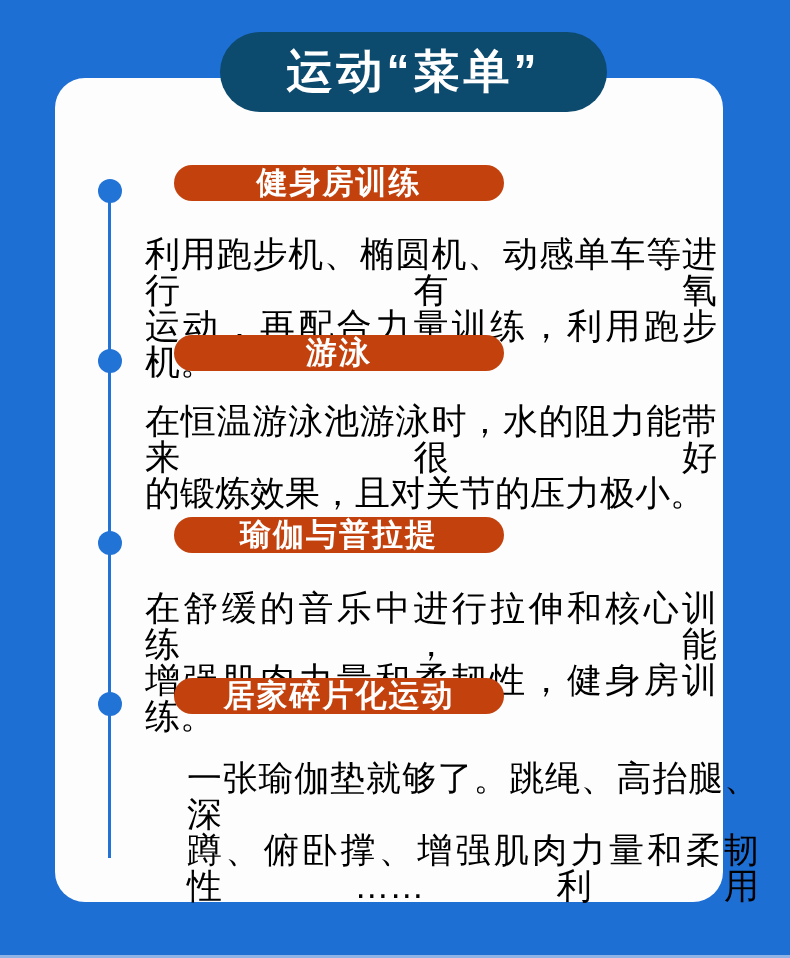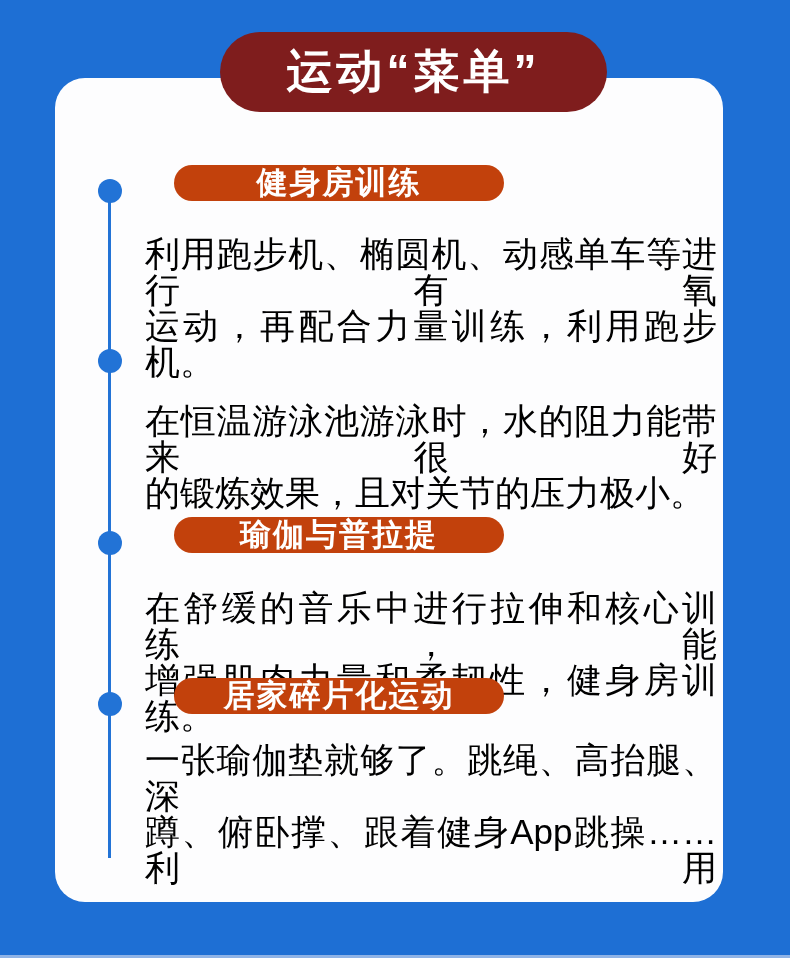--- a/index.html
+++ b/index.html
@@ -24,21 +24,21 @@
     background: #FDFDFE;
     border-radius: 30px;
   }
   .title-pill {
     position: absolute;
     left: 220px;
     top: 32px;
     width: 387px;
     height: 80px;
     border-radius: 40px;
-    background: #7f1d1d;
+    background: #0c4a6e;
     display: flex;
     align-items: center;
     justify-content: center;
   }
   .title-pill .title-text {
     color: #FFFFFF;
     font-size: 46px;
     font-weight: bold;
     letter-spacing: 4px;
     white-space: nowrap;
@@ -90,21 +90,21 @@
     left: 145px;
     top: 68px;
     width: 572px;
     color: #000000;
     font-size: 35px;
     line-height: 36px;
   }
   section.tl-item:nth-of-type(1) .body-block { top: 71px; }
   section.tl-item:nth-of-type(2) .body-block { top: 68px; }
   section.tl-item:nth-of-type(3) .body-block { top: 74px; font-family: Liberation Serif, serif; }
-  section.tl-item:nth-of-type(4) .body-block { top: 64px; }
+  section.tl-item:nth-of-type(4) .body-block { top: 82px; margin-left: 42px; }
   .bline {
     text-align: justify;
   }
   .bline.j {
     text-align-last: justify;
   }
   .bottom-strip {
     position: absolute;
     left: 0;
     bottom: 0;
@@ -132,20 +132,23 @@
       <span class="pill-text">健身房训练</span>
     </div>
     <div class="body-block">
       <div class="bline j">利用跑步机、椭圆机、动感单车等进行有氧</div>
       <div class="bline">运动，再配合力量训练，利用跑步机。</div>
     </div>
   </section>
 
   <section class="tl-item" style="top:335px">
     <span class="dot"></span>
+    <div class="pill">
+      <span class="pill-text">游泳</span>
+    </div>
     <div class="body-block">
       <div class="bline j">在恒温游泳池游泳时，水的阻力能带来很好</div>
       <div class="bline">的锻炼效果，且对关节的压力极小。</div>
     </div>
   </section>
 
   <section class="tl-item" style="top:517px">
     <span class="dot"></span>
     <div class="pill">
       <span class="pill-text">瑜伽与普拉提</span>
@@ -156,19 +159,19 @@
     </div>
   </section>
 
   <section class="tl-item" style="top:678px">
     <span class="dot"></span>
     <div class="pill">
       <span class="pill-text">居家碎片化运动</span>
     </div>
     <div class="body-block">
       <div class="bline j">一张瑜伽垫就够了。跳绳、高抬腿、深</div>
-      <div class="bline j">蹲、俯卧撑、跟着健身App跳操……利用</div>
+      <div class="bline j">蹲、俯卧撑、增强肌肉力量和柔韧性……利用</div>
     </div>
   </section>
 
   <div class="bottom-strip"></div>
 
 </div>
 
 </body></html>

